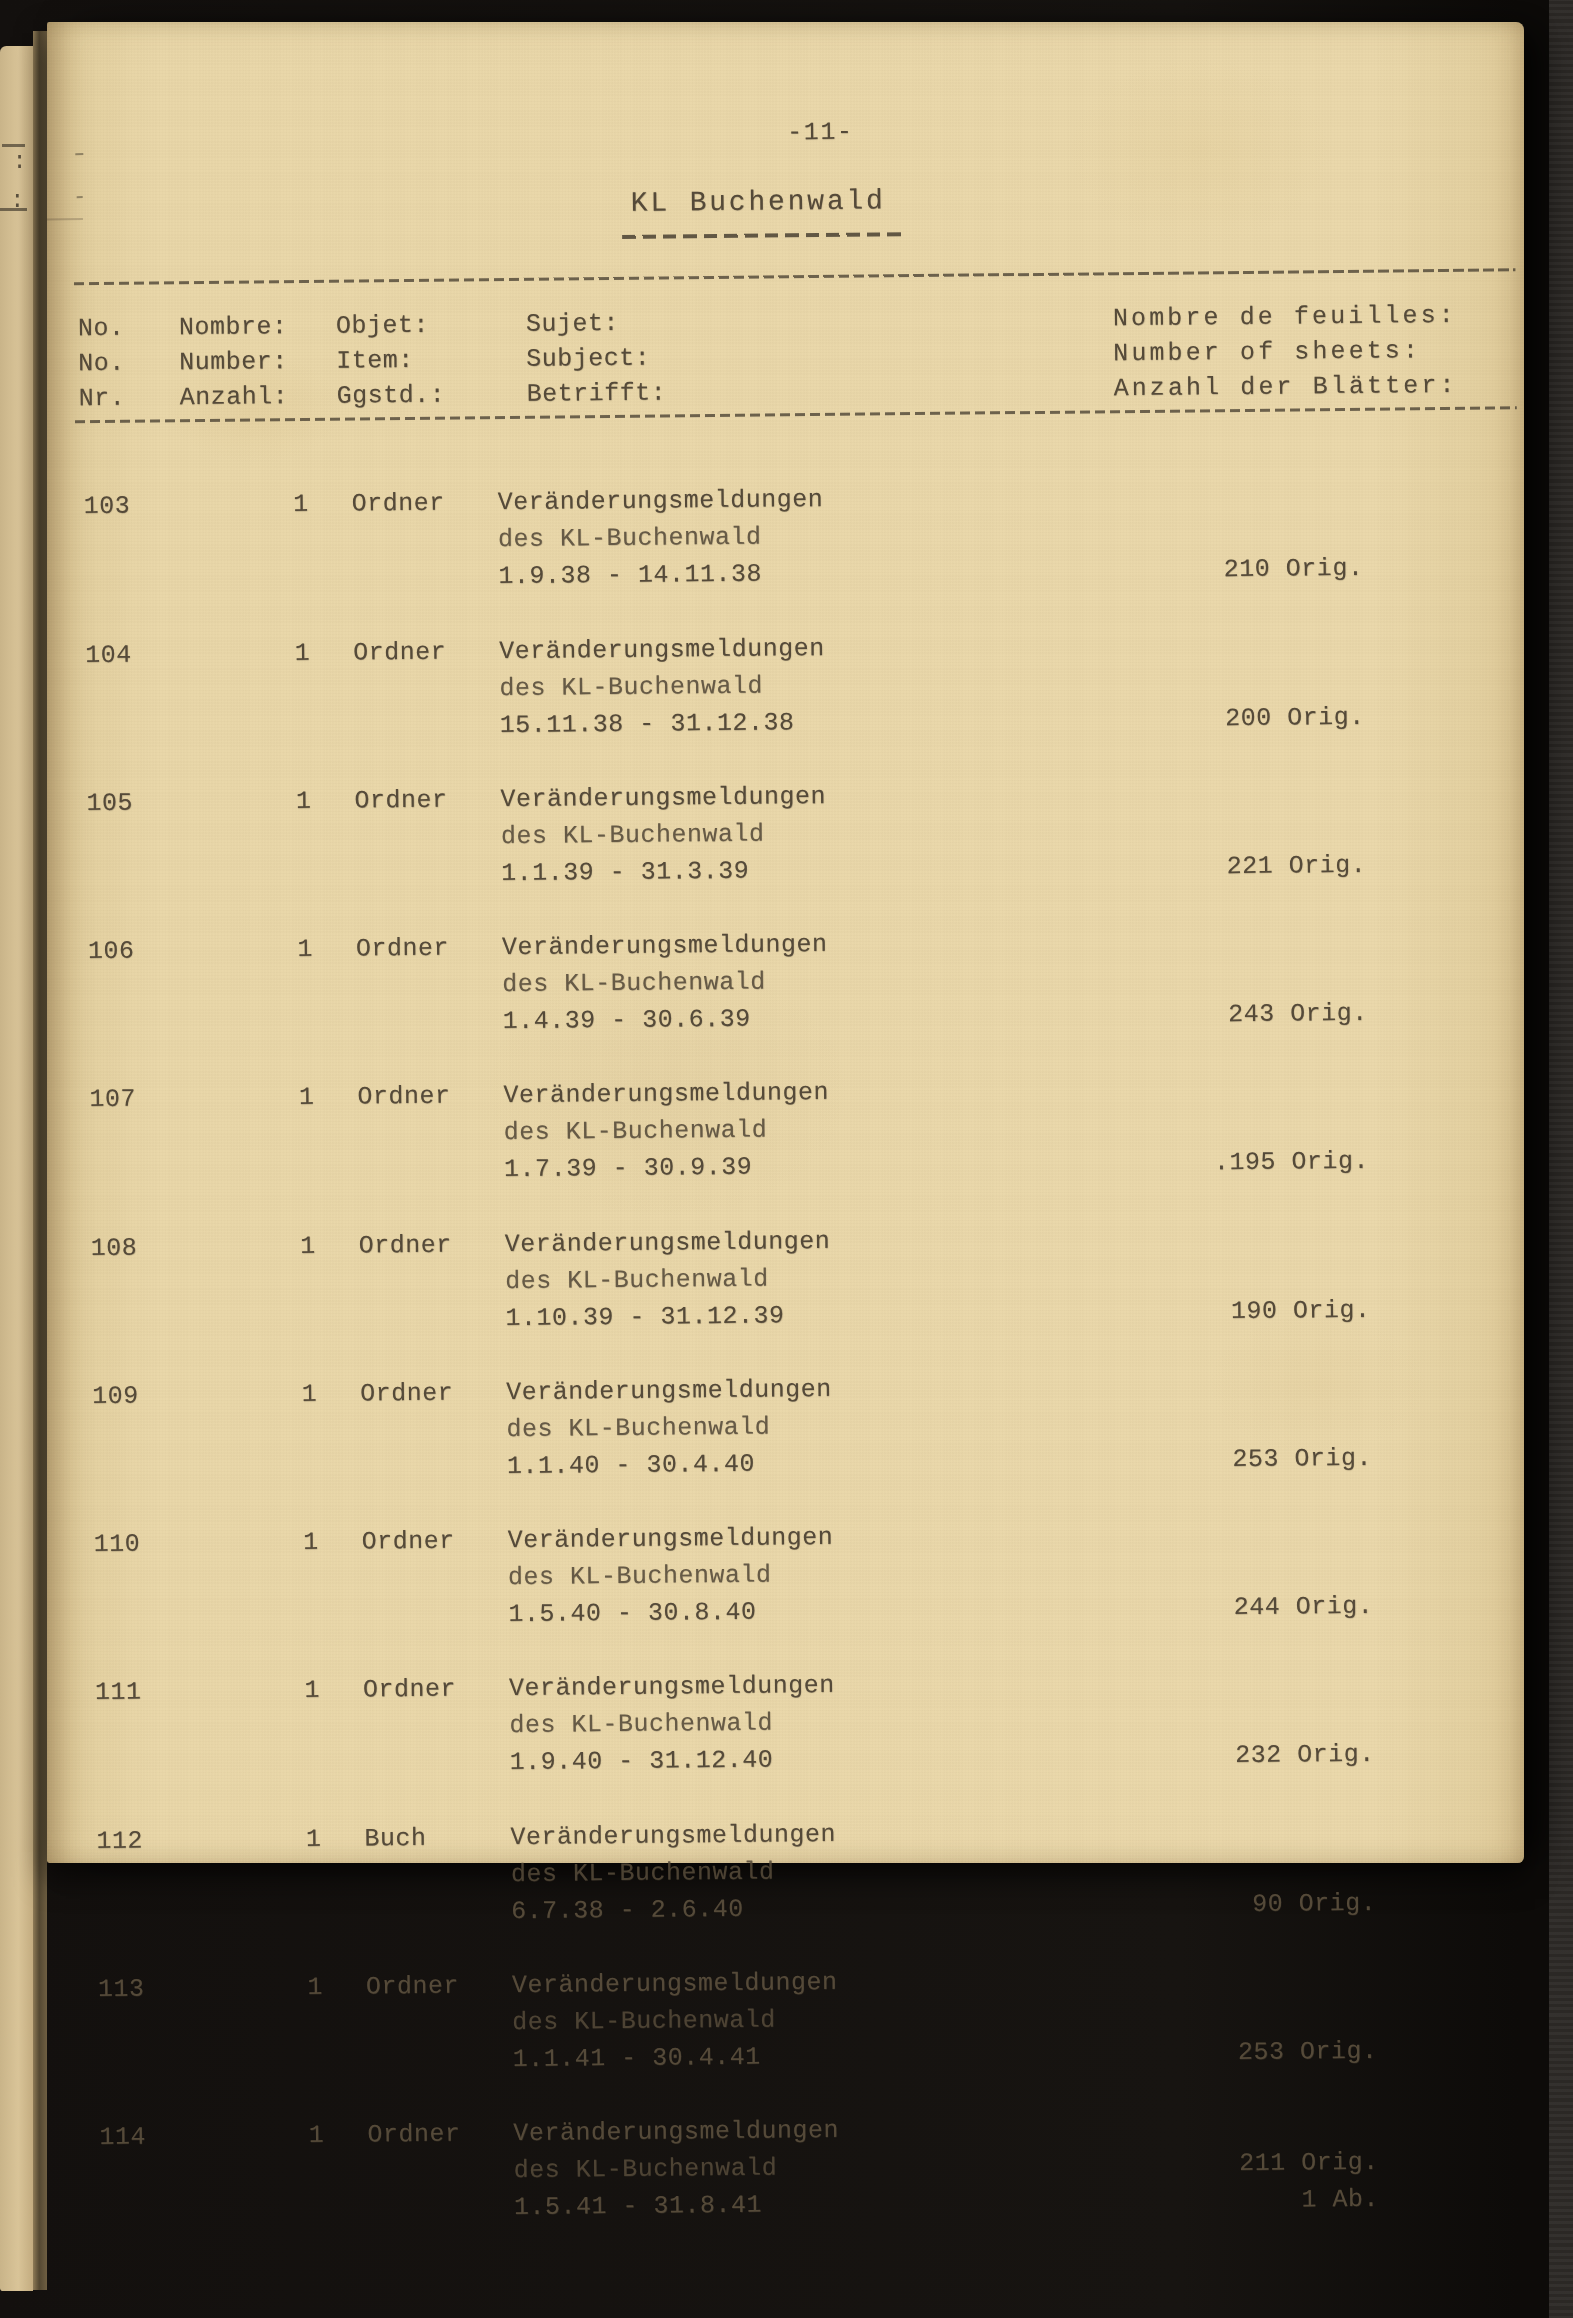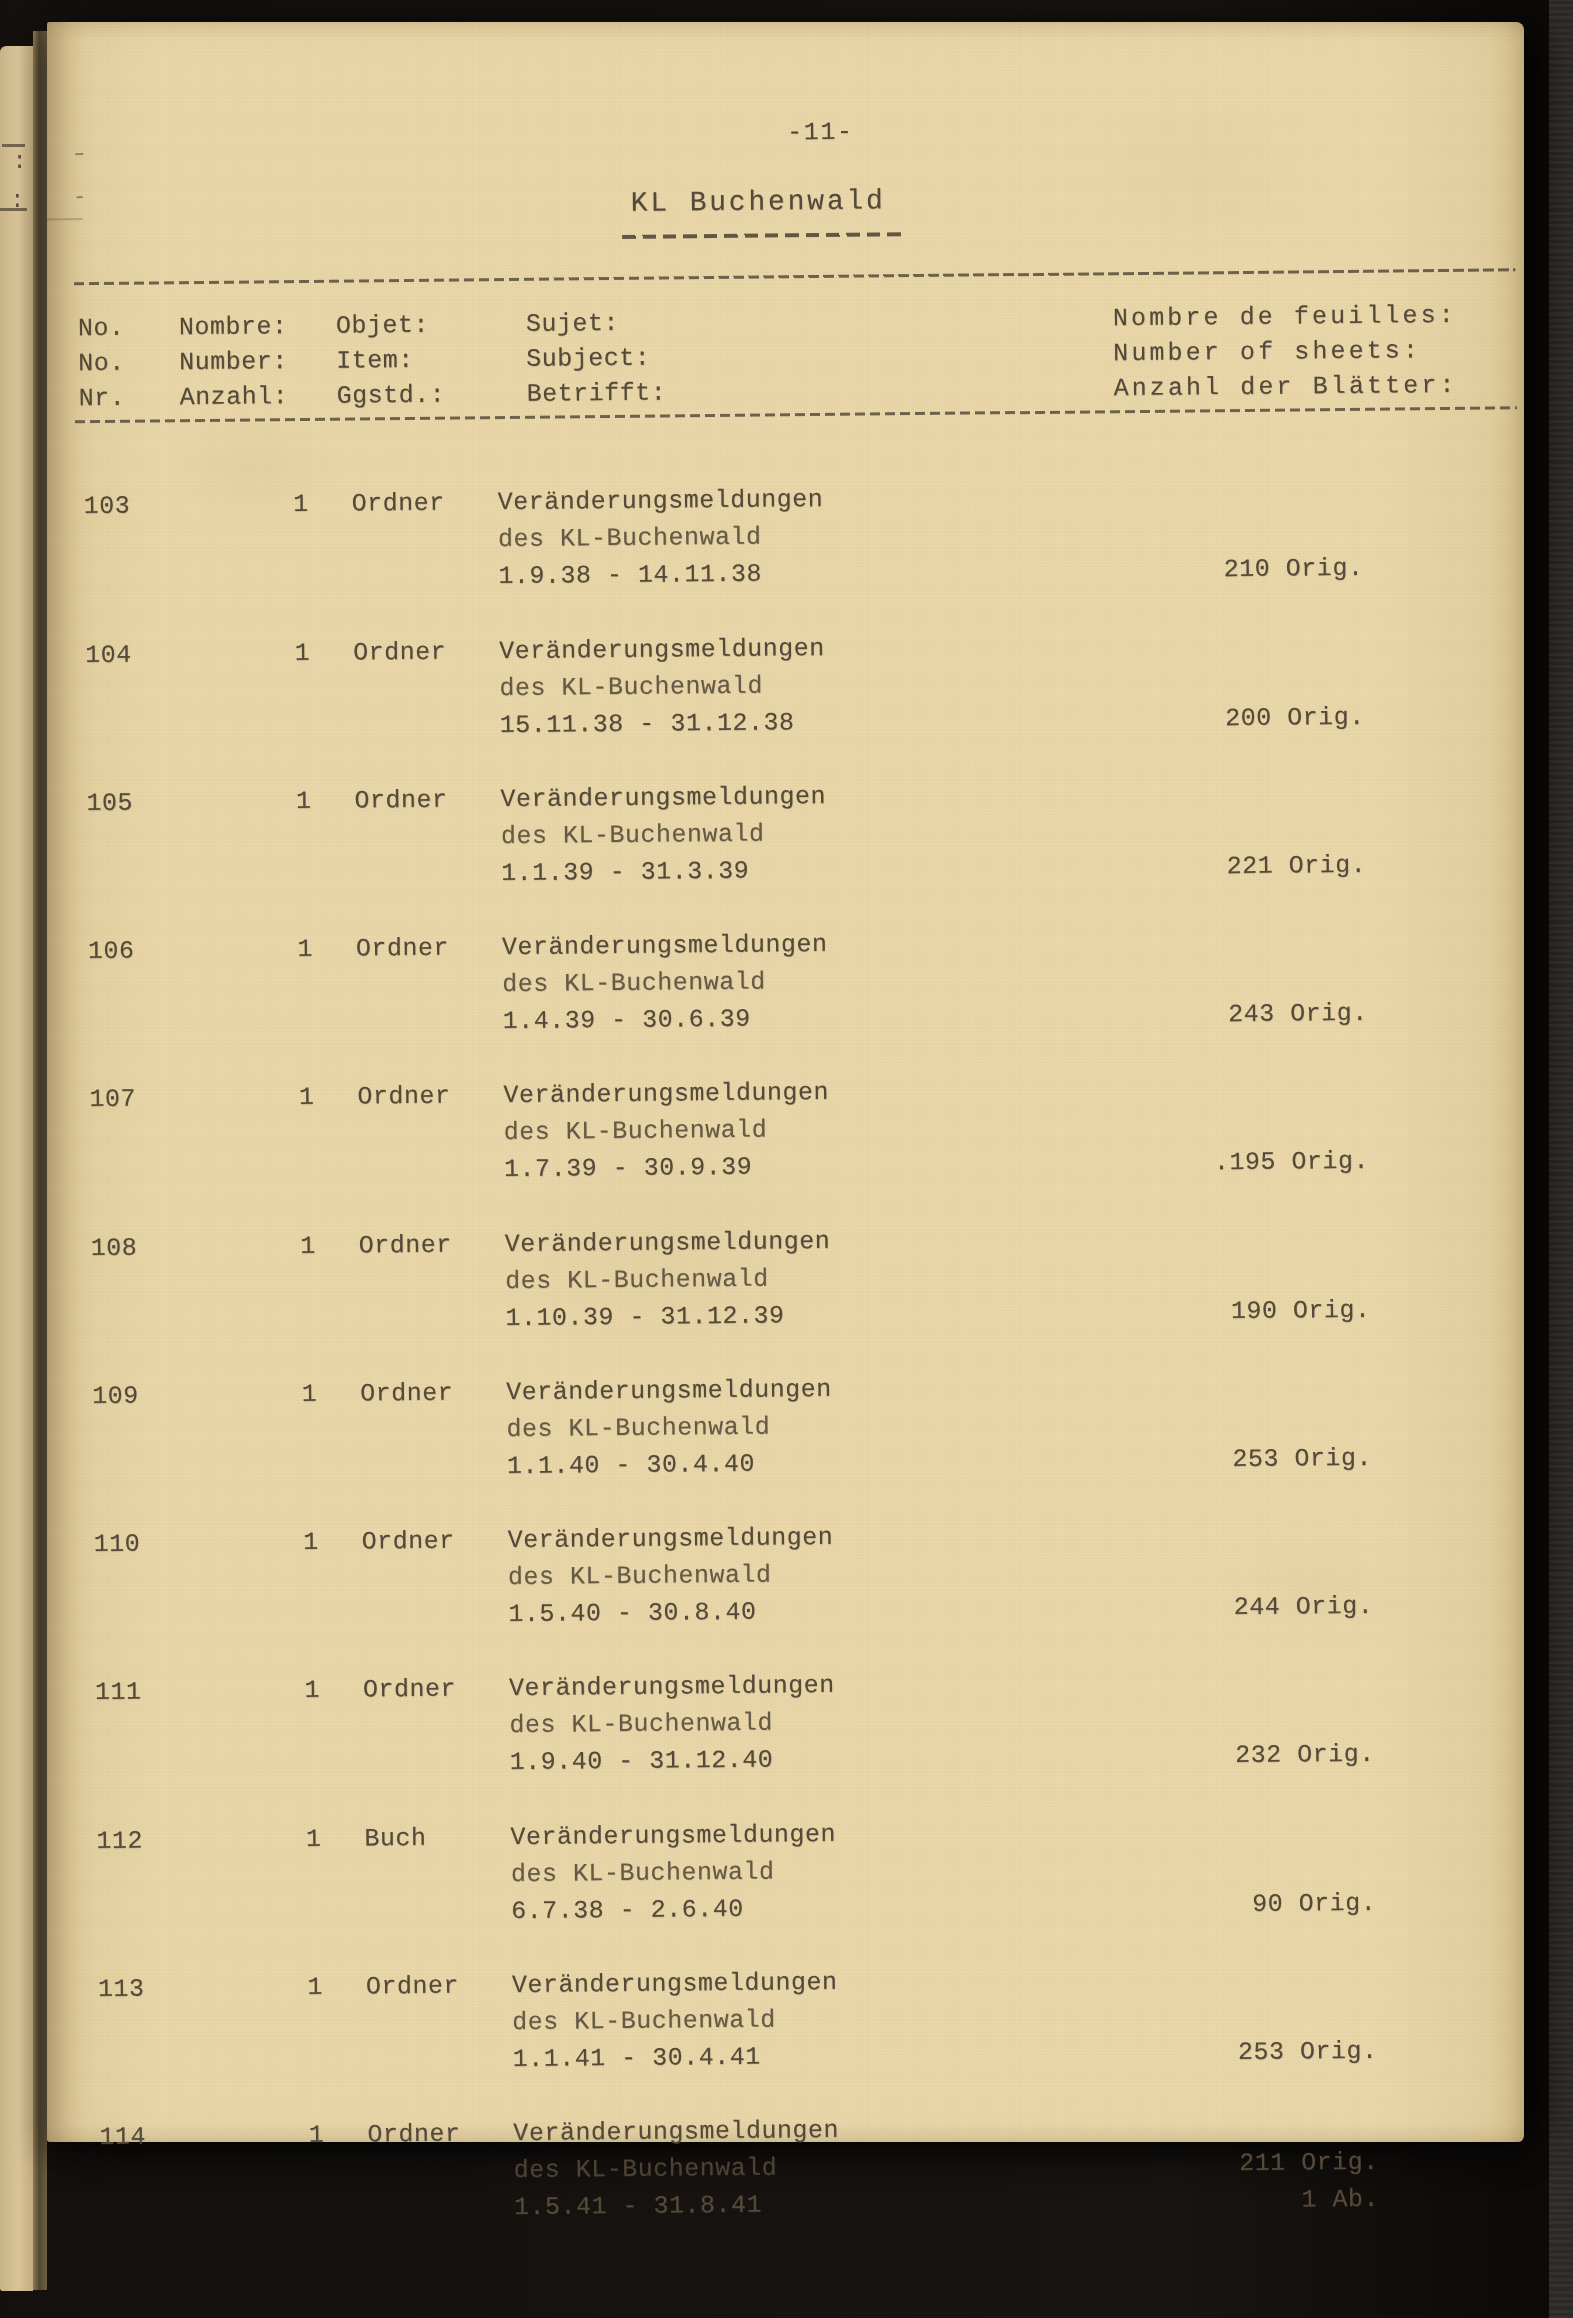--- a/index.html
+++ b/index.html
@@ -8,21 +8,21 @@
     font-family:"Liberation Mono","DejaVu Sans Mono",monospace;}
   .backdrop-right{position:absolute;right:0;top:0;width:23.6px;height:100%;
     background:repeating-linear-gradient(0deg,rgba(255,255,255,0.03) 0 3.1px,rgba(0,0,0,0.05) 3.1px 6.3px),#2d2a27;}
   
   .prev-page{position:absolute;left:0;top:46px;width:33px;height:2245px;
     background:linear-gradient(90deg,#c9b489 0%,#d9c498 55%,#c3ac80 100%);
     border-radius:6.3px 0 0 3.1px;}
   .gutter{position:absolute;left:33px;top:31px;width:14px;height:2259px;
     background:linear-gradient(90deg,#8d7a56 0%,#544832 45%,#6f5f42 100%);}
   
-  .page{position:absolute;left:47px;top:22px;width:1477px;height:2120px;border-radius:2.4px 7.9px 6.3px 2.4px;
+  .page{position:absolute;left:47px;top:22px;width:1477px;height:1841px;border-radius:2.4px 7.9px 6.3px 2.4px;
     background:
       radial-gradient(126px 79px at 14% 21%,rgba(190,158,92,0.10),transparent 70%),
       radial-gradient(189px 134px at 78% 7%,rgba(198,168,98,0.09),transparent 70%),
       radial-gradient(267px 189px at 42% 58%,rgba(150,120,68,0.05),transparent 70%),
       radial-gradient(157px 102px at 86% 74%,rgba(190,158,92,0.07),transparent 70%),
       repeating-linear-gradient(0deg,rgba(120,95,58,0.022) 0 1.6px,transparent 1.6px 3.1px),
       repeating-linear-gradient(90deg,rgba(120,95,58,0.018) 0 1.6px,transparent 1.6px 3.1px),
       linear-gradient(90deg,#d7c08e 0%,#e3d0a0 2.5%,#e9d7a9 7%,#ead8ab 90%,#e3d0a0 97%,#d9c392 100%);
     box-shadow: inset -12.6px 0 23.6px -11px rgba(120,95,55,0.35),
                 inset 17.3px 0 35px -12.6px rgba(105,82,45,0.5),

